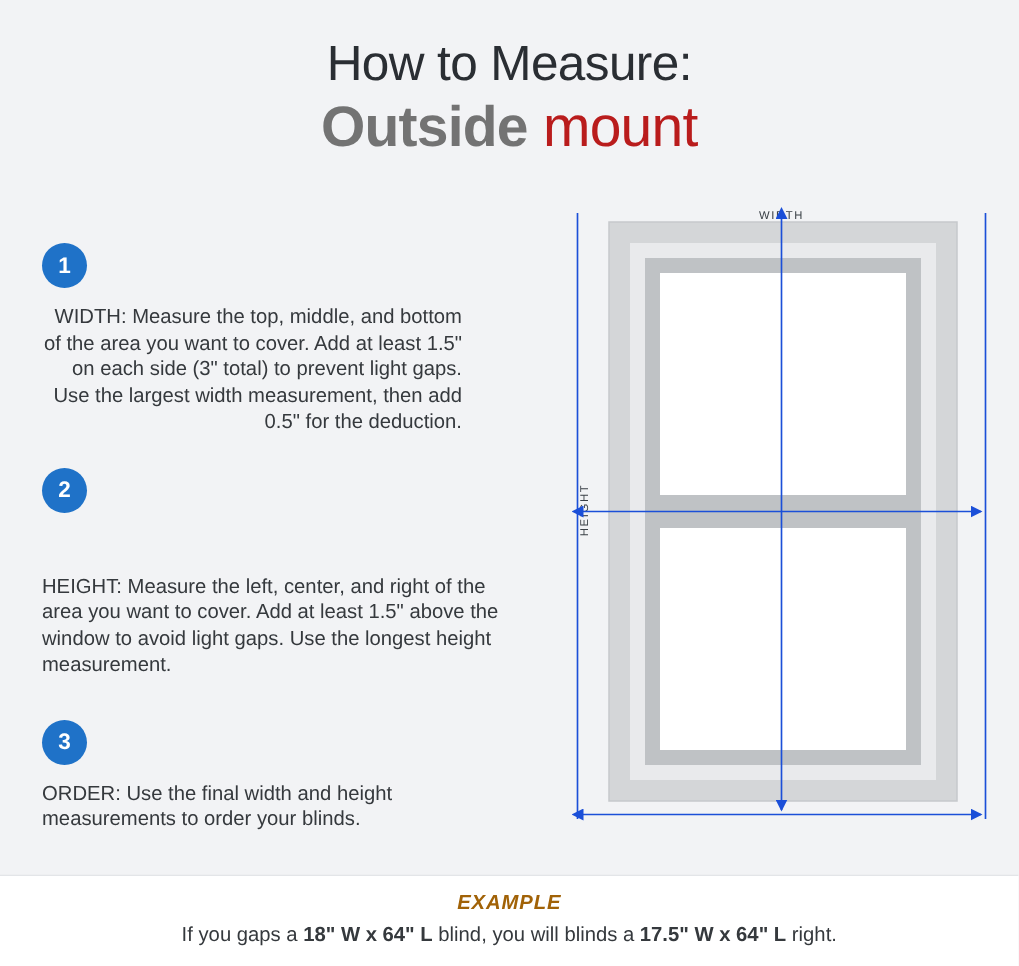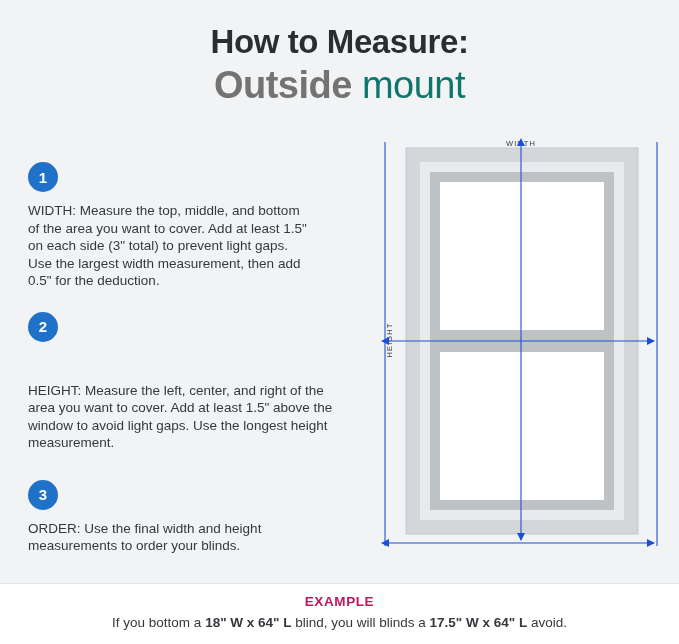--- a/index.html
+++ b/index.html
@@ -24,38 +24,38 @@
   
   .title-block {
     position: absolute;
     top: 22px;
     left: 0;
     width: 679px;
     text-align: center;
   }
   .title-line1 {
     font-size: 33px;
-    font-weight: bold;
+    font-weight: normal;
     letter-spacing: -0.4px;
     color: #2a2e33;
     line-height: 40px;
   }
   .title-line2 {
     font-size: 38px;
     font-weight: bold;
     letter-spacing: -0.5px;
     line-height: 46px;
     color: #2a2e33;
   }
   .title-accent {
     color: #737373;
     font-weight: bold;
   }
   .title-light {
-    color: #0f766e;
+    color: #b91c1c;
     font-weight: normal;
   }
 
   
   .steps {
     position: absolute;
     left: 28px;
     top: 162px;
     width: 340px;
   }
@@ -78,21 +78,21 @@
   }
   .step-text {
     font-size: 13.5px;
     line-height: 17.5px;
     color: #35393d;
     width: 322px;
   }
   .step-label {
     font-weight: normal;
   }
-  .step1 .step-text { width: 280px; }
+  .step1 .step-text { width: 280px; text-align: right; }
   .step2 .step-text { width: 322px; margin-top: 40px; }
   .step3 .step-text { width: 296px; }
 
   .step1 { margin-bottom: 22px; }
   .step2 { margin-bottom: 28px; }
 
   
   .diagram {
     position: absolute;
     left: 378px;
@@ -109,25 +109,26 @@
     position: absolute;
     left: 0;
     bottom: 0;
     width: 679px;
     background: #ffffff;
     height: 60px;
     border-top: 1px solid #e3e5e8;
   }
   .footer-title {
     text-align: center;
-    color: #be185d;
+    color: #a16207;
     font-weight: bold;
     font-size: 13.5px;
     letter-spacing: 0.6px;
     margin-top: 10px;
+    font-style: italic;
   }
   .footer-text {
     text-align: center;
     font-size: 13.5px;
     color: #35393d;
     margin-top: 6px;
   }
   .footer-text b { font-weight: bold; }
 </style>
 </head>
@@ -198,16 +199,16 @@
       </g>
 
       <g>
         <line x1="10" y1="207" x2="276" y2="207" stroke="#1b4fd8" stroke-width="1.1" marker-start="url(#arrTail)" marker-end="url(#arrHead)"></line>
       </g>
     </svg>
   </div>
 
   <div class="footer">
     <div class="footer-title">EXAMPLE</div>
-    <div class="footer-text"><span>If you bottom a </span><b>18" W x 64" L</b><span> blind, you will blinds a </span><b>17.5" W x 64" L</b><span> avoid.</span></div>
+    <div class="footer-text"><span>If you gaps a </span><b>18" W x 64" L</b><span> blind, you will blinds a </span><b>17.5" W x 64" L</b><span> right.</span></div>
   </div>
 
 </div>
 
 </body></html>

